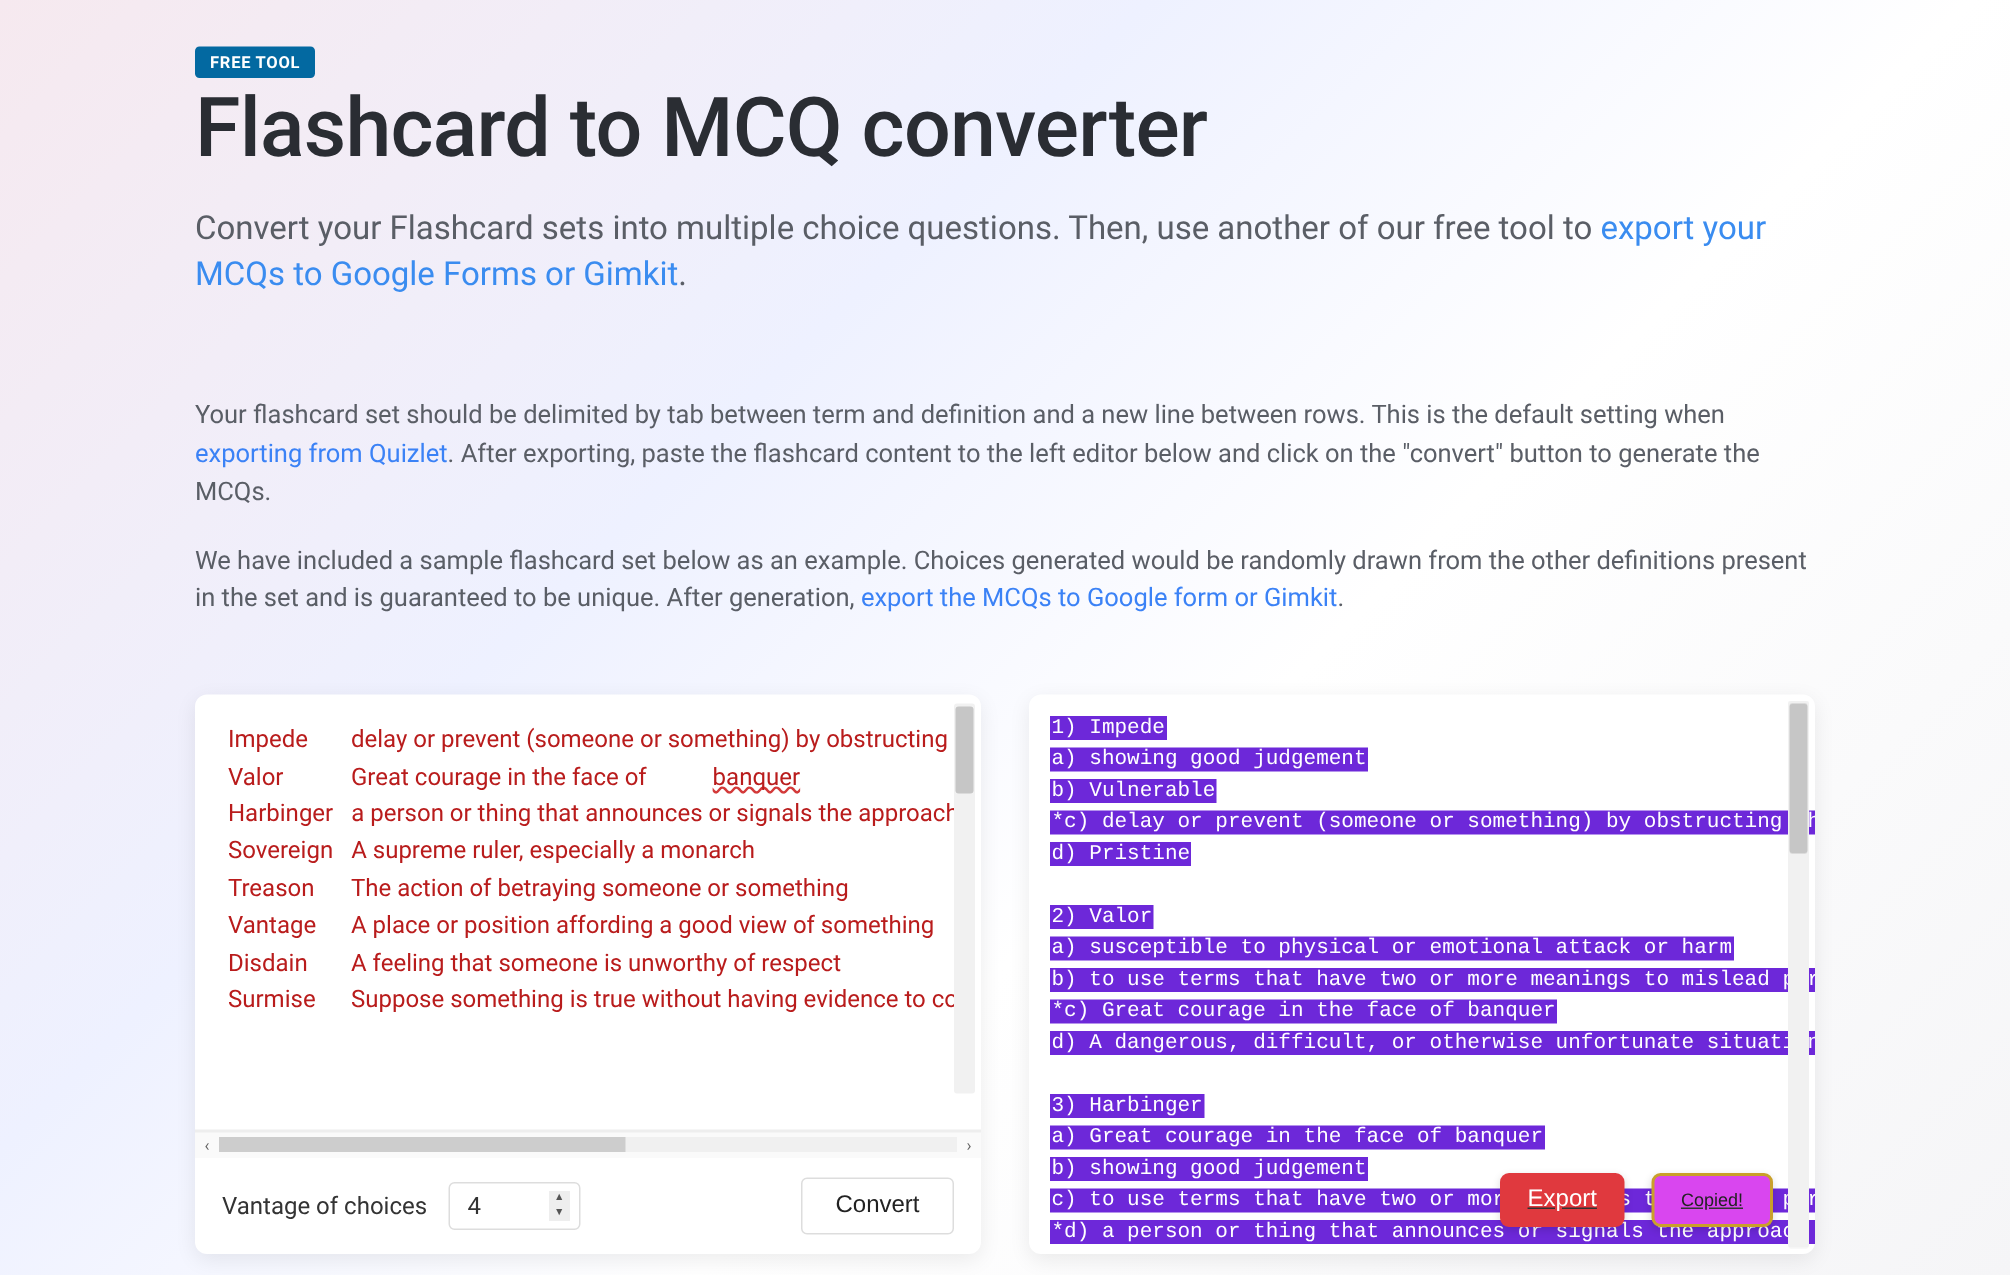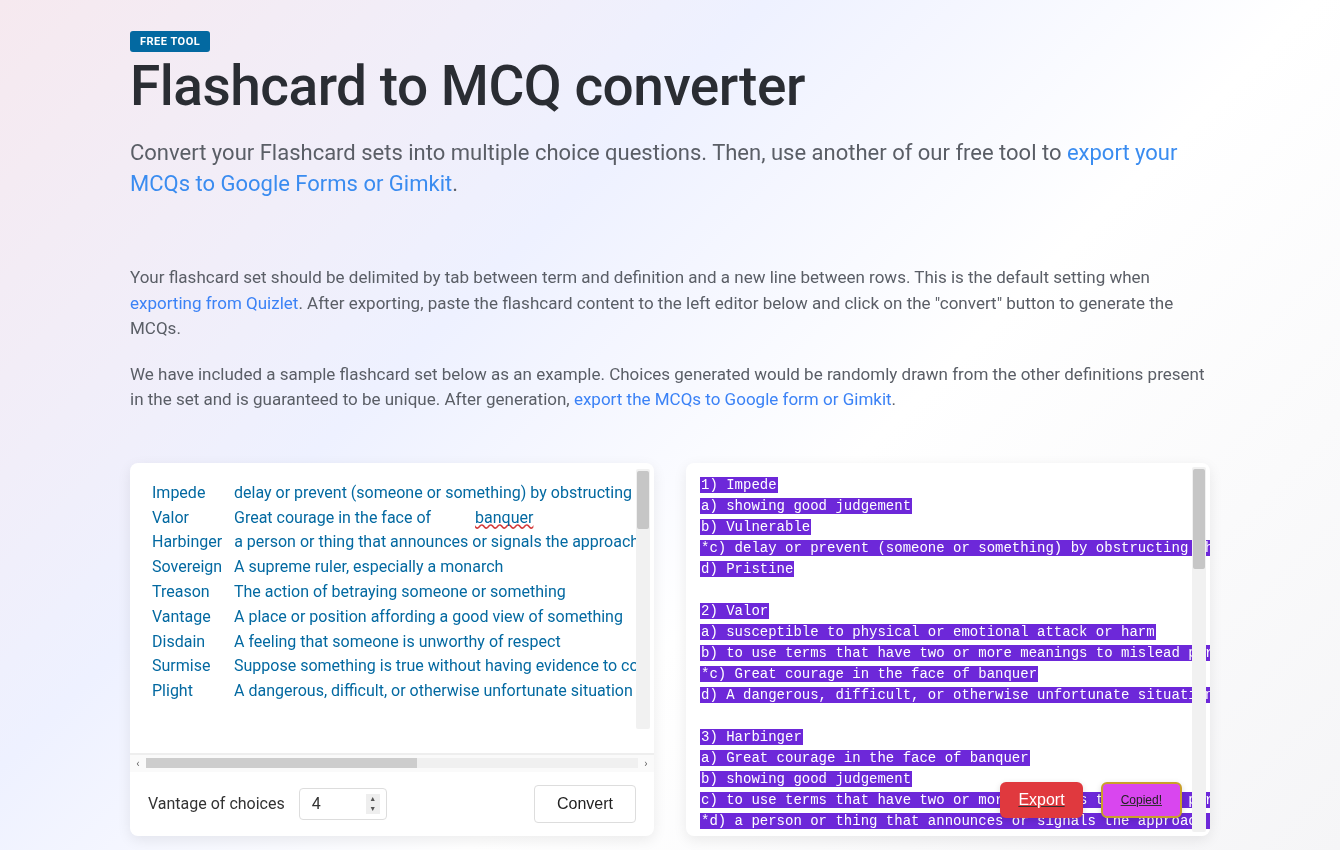--- a/index.html
+++ b/index.html
@@ -71,21 +71,21 @@
     flex: 1;
     overflow: hidden;
     position: relative;
     border-bottom: 1px solid #eee;
   }
   .editor {
     width: 100%;
     height: 100%;
     padding: 18px 22px 10px 22px;
     font-size: 16px;
-    color: #0369a1;
+    color: #b91c1c;
     line-height: 1.55;
     overflow-y: auto;
     overflow-x: auto;
     white-space: nowrap;
   }
   .editor .row { white-space: nowrap; }
   .editor .term { display: inline-block; min-width: 70px; margin-right: 12px; }
   .squiggle {
     text-decoration: underline wavy #d33a3a;
     text-decoration-skip-ink: none;
@@ -241,21 +241,20 @@
       <div class="editor-wrap">
         <div class="editor" id="editor">
             <div class="row"><span class="term">Impede</span><span>delay or prevent (someone or something) by obstructing</span></div>
             <div class="row"><span class="term">Valor</span><span><span>Great courage in the face of </span><span class="squiggle">banquer</span></span></div>
             <div class="row"><span class="term">Harbinger</span><span>a person or thing that announces or signals the approach</span></div>
             <div class="row"><span class="term">Sovereign</span><span>A supreme ruler, especially a monarch</span></div>
             <div class="row"><span class="term">Treason</span><span>The action of betraying someone or something</span></div>
             <div class="row"><span class="term">Vantage</span><span>A place or position affording a good view of something</span></div>
             <div class="row"><span class="term">Disdain</span><span>A feeling that someone is unworthy of respect</span></div>
             <div class="row"><span class="term">Surmise</span><span>Suppose something is true without having evidence to co</span></div>
-            <div class="row"><span class="term">Plight</span><span>A dangerous, difficult, or otherwise unfortunate situation</span></div>
           </div>
         <div class="vscroll">
           <div class="vthumb" style="height:58px;"></div>
         </div>
       </div>
       <div class="hscroll">
         <div class="arrow">‹</div>
         <div class="track">
             <div class="thumb"></div>
           </div>

